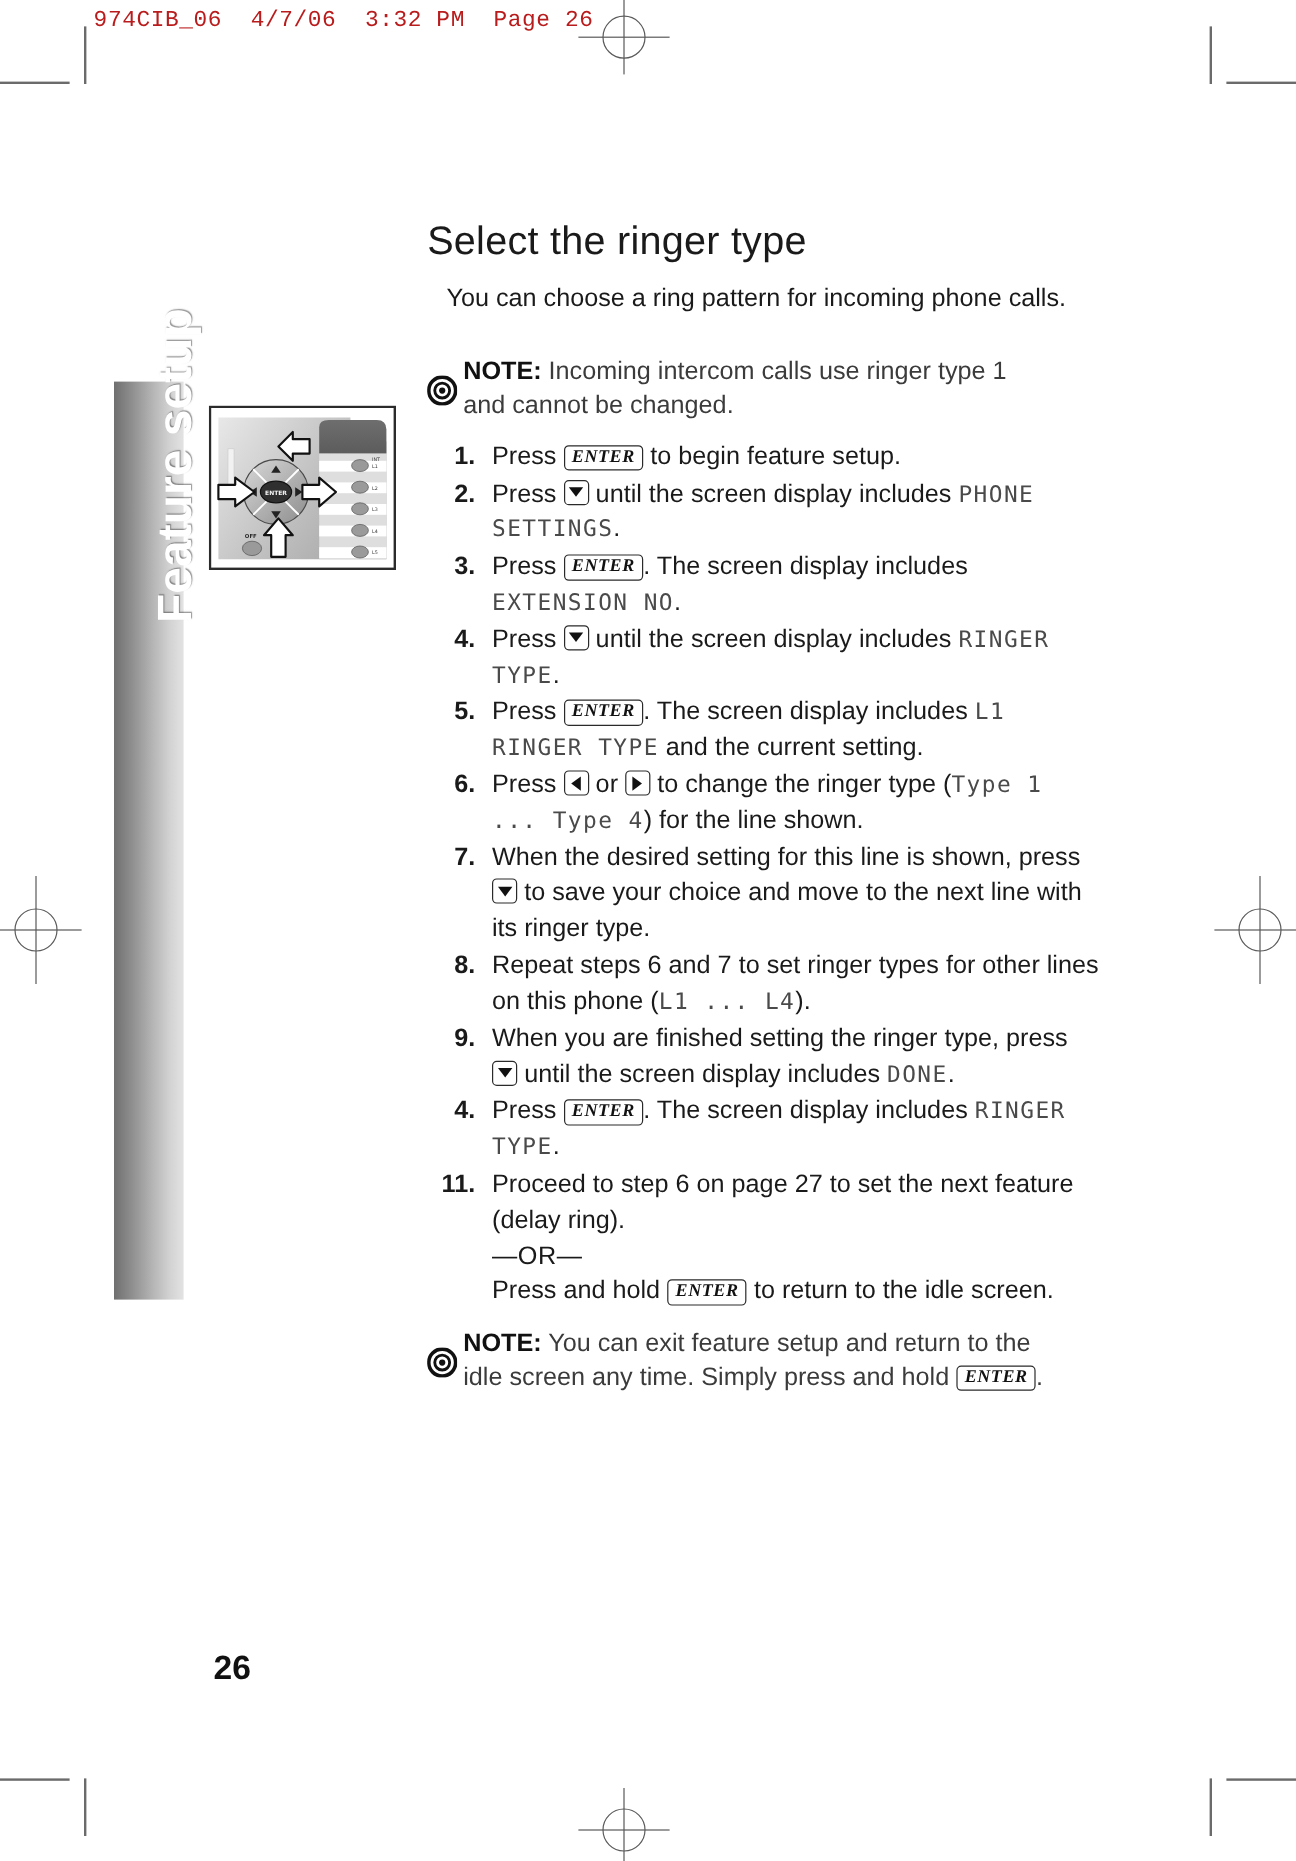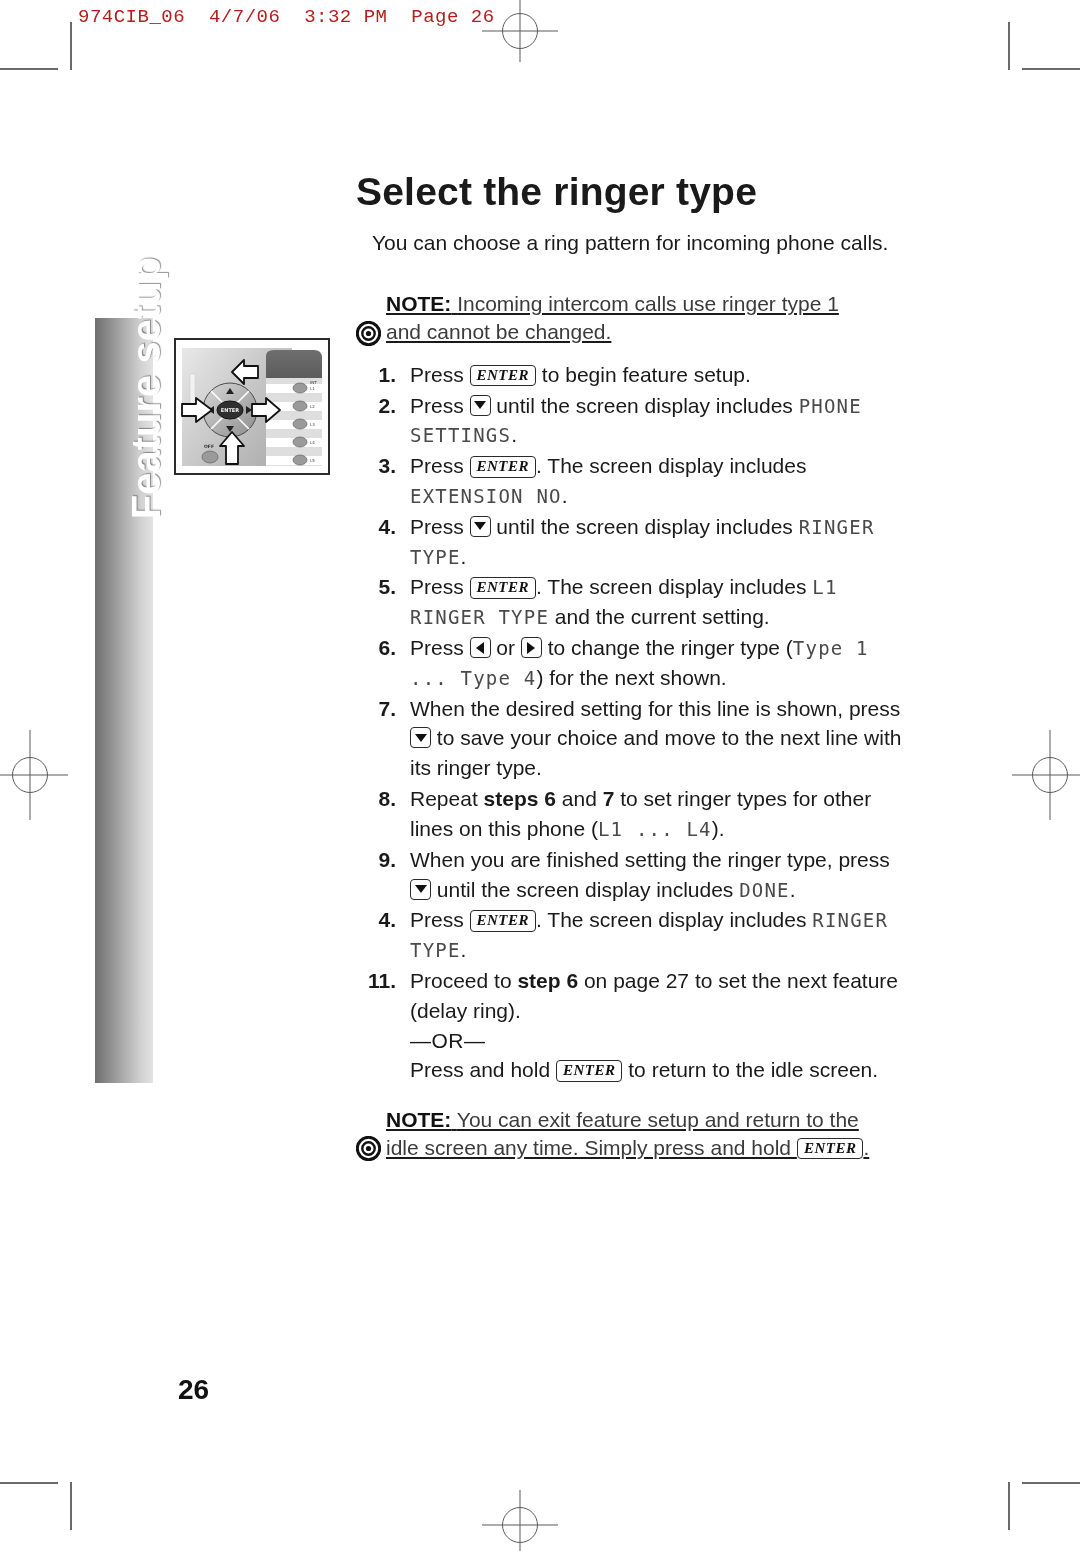--- a/index.html
+++ b/index.html
@@ -44,35 +44,35 @@
     position:absolute;left:29px;top:18px;height:0;width:0;
   }
 
   
   .figure{position:absolute;left:174px;top:338px;width:156px;height:137px;}
 
   
   .content{position:absolute;left:356px;top:166px;width:560px;}
 
   h1.title{
-    font-size:39px;font-weight:bold;margin:4px 0 4px 0;letter-spacing:0.2px;
+    font-size:33px;font-weight:normal;margin:16px 0 4px 0;letter-spacing:0.2px;
   }
   .subtitle{font-size:21px;margin:16px;line-height:1.25;}
 
-  .note{display:flex;align-items:flex-end;margin-top:34px;font-size:21px;line-height:1.32;text-decoration:underline;}
+  .note{display:flex;align-items:center;margin-top:34px;font-size:21px;line-height:1.32;}
   .note.note-bottom{margin-top:0;}
   .bullseye{flex:0 0 auto;width:25px;height:25px;margin-right:5px;margin-top:3px;}
   .note-text{flex:1;color:#3b3b3b;}
   .note-text b{color:#111;font-weight:bold;}
 
   ol.steps{list-style:none;margin:14px 0 0 0;padding:0;font-size:21px;}
   ol.steps li{display:flex;margin-bottom:1px;line-height:1.42;}
   .num{flex:0 0 54px;text-align:right;font-weight:bold;padding-right:14px;box-sizing:border-box;}
   .txt{flex:1;}
-  .txt b{font-weight:bold;}
+  .txt b{font-weight:normal;}
 
   
   .lcd{
     font-family:"DejaVu Sans Mono", monospace;
     font-size:19px;
     letter-spacing:1.2px;
     color:#4a4a4a;
   }
 
   
@@ -263,21 +263,21 @@
       <li>
         <span class="num">4.</span>
         <span class="txt"><span>Press </span><span class="key-arrow down"></span><span> until the screen display includes </span><span class="lcd">RINGER TYPE</span><span>.</span></span>
       </li>
       <li>
         <span class="num">5.</span>
         <span class="txt"><span>Press </span><span class="key-enter">ENTER</span><span>. The screen display includes </span><span class="lcd">L1 RINGER TYPE</span><span> and the current setting.</span></span>
       </li>
       <li>
         <span class="num">6.</span>
-        <span class="txt"><span>Press </span><span class="key-arrow left"></span><span> or </span><span class="key-arrow right"></span><span> to change the ringer type (</span><span class="lcd">Type 1 ... Type 4</span><span>) for the next shown.</span></span>
+        <span class="txt"><span>Press </span><span class="key-arrow left"></span><span> or </span><span class="key-arrow right"></span><span> to change the ringer type (</span><span class="lcd">Type 1 ... Type 4</span><span>) for the line shown.</span></span>
       </li>
       <li>
         <span class="num">7.</span>
         <span class="txt"><span>When the desired setting for this line is shown, press </span><span class="key-arrow down"></span><span> to save your choice and move to the next line with its ringer type.</span></span>
       </li>
       <li>
         <span class="num">8.</span>
         <span class="txt"><span>Repeat </span><b>steps 6</b><span> and </span><b>7</b><span> to set ringer types for other lines on this phone (</span><span class="lcd">L1 ... L4</span><span>).</span></span>
       </li>
       <li>

